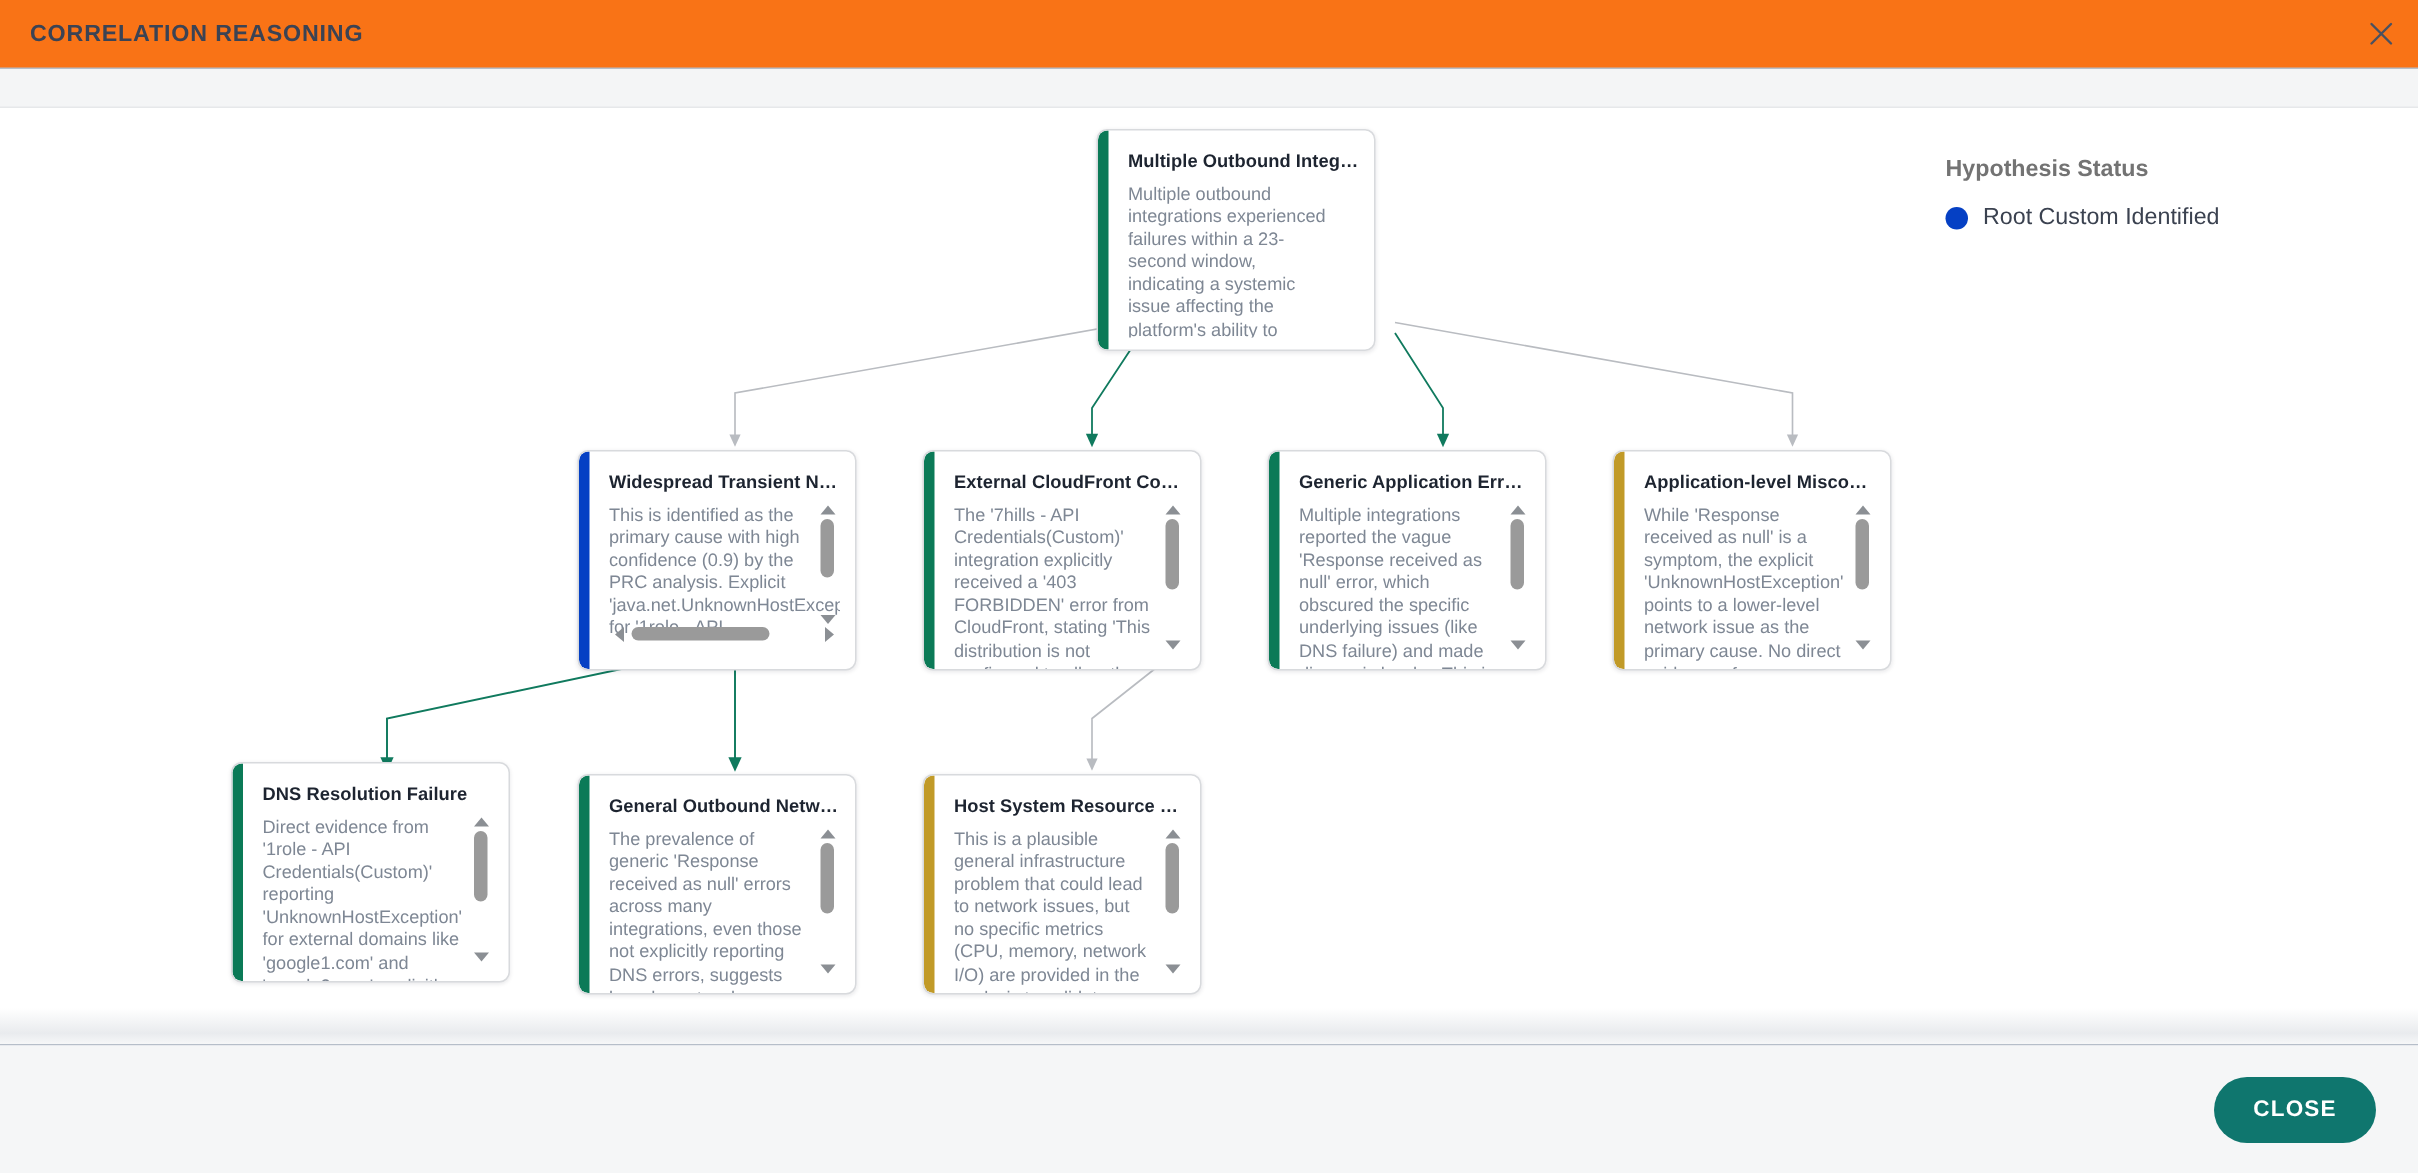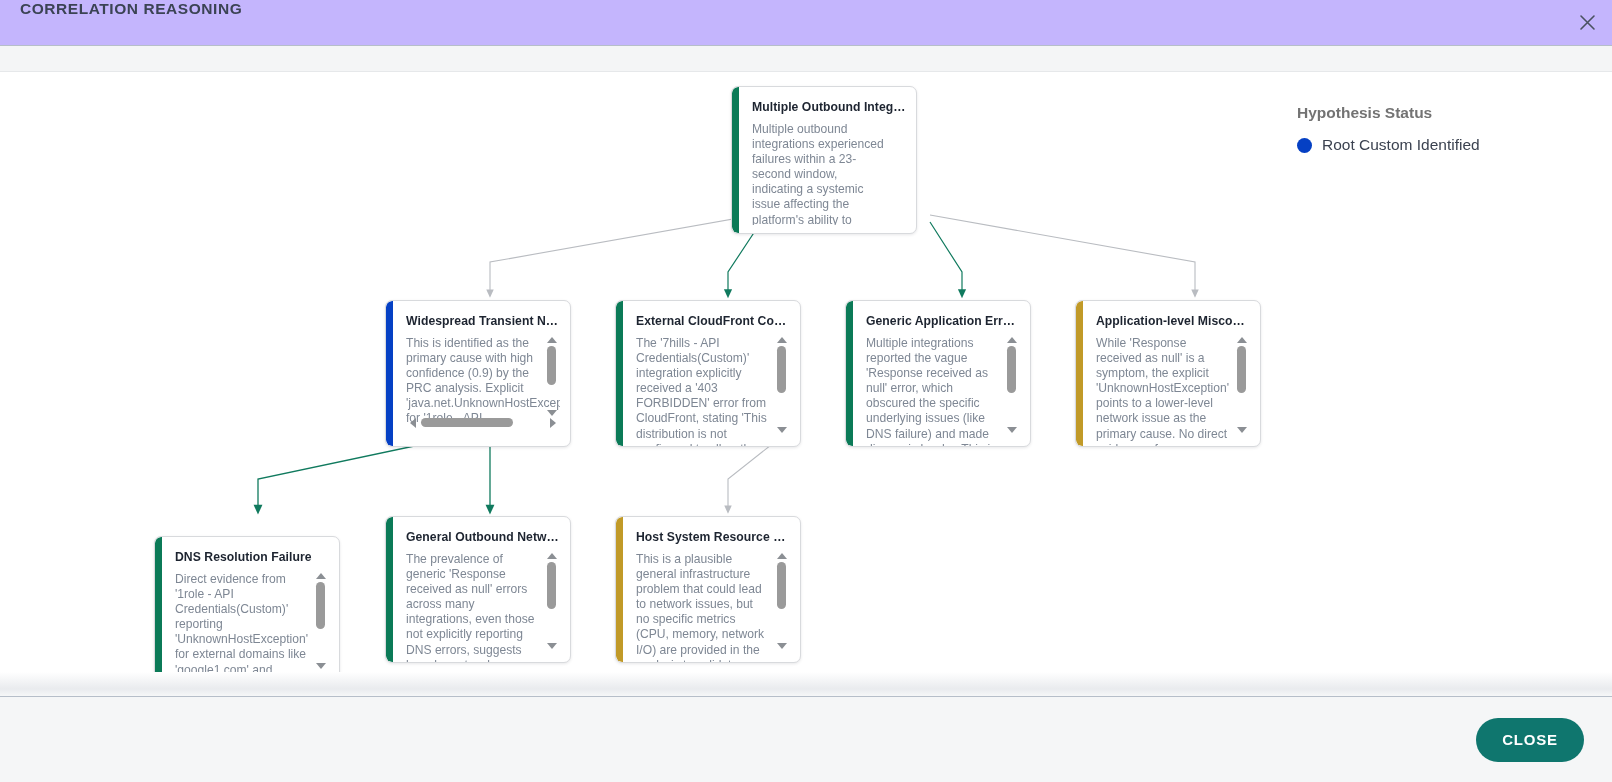--- a/index.html
+++ b/index.html
@@ -19,24 +19,24 @@
     background: #ffffff;
     display: flex;
     flex-direction: column;
   }
 
   
   .dialog-header {
     position: relative;
     height: 46px;
     flex: 0 0 46px;
-    background: #c4b5fd;
+    background: #f97316;
     border-bottom: 1px solid #b6bec9;
     display: flex;
-    align-items: flex-start;
+    align-items: center;
   }
   .dialog-title {
     margin-left: 20px;
     font-size: 15.5px;
     font-weight: 700;
     letter-spacing: 0.55px;
     color: #3b4354;
     text-transform: uppercase;
   }
   .close-x {
@@ -370,21 +370,21 @@
               <div class="arrow up"></div>
               <div class="track">
                 <div class="thumb" style="height:47px;"></div>
               </div>
               <div class="arrow down"></div>
             </div>
           </div>
         </div>
       </div>
 
-      <div class="node" id="n-5" style="left:154px; top:464px; width:186px; height:147px;">
+      <div class="node" id="n-5" style="left:154px; top:436px; width:186px; height:147px;">
         <div class="node-stripe" style="background: rgb(11, 122, 87);"></div>
         <div class="node-body">
           <div class="node-title">DNS Resolution Failure</div>
           <div class="node-text-region" style="height:110px;">
             <div class="node-text">Direct evidence from '1role - API Credentials(Custom)' reporting 'UnknownHostException' for external domains like 'google1.com' and 'google2.com' explicitly</div>
             <div class="vscroll" style="height:98px;">
               <div class="arrow up"></div>
               <div class="track">
                 <div class="thumb" style="height:47px;"></div>
               </div>

